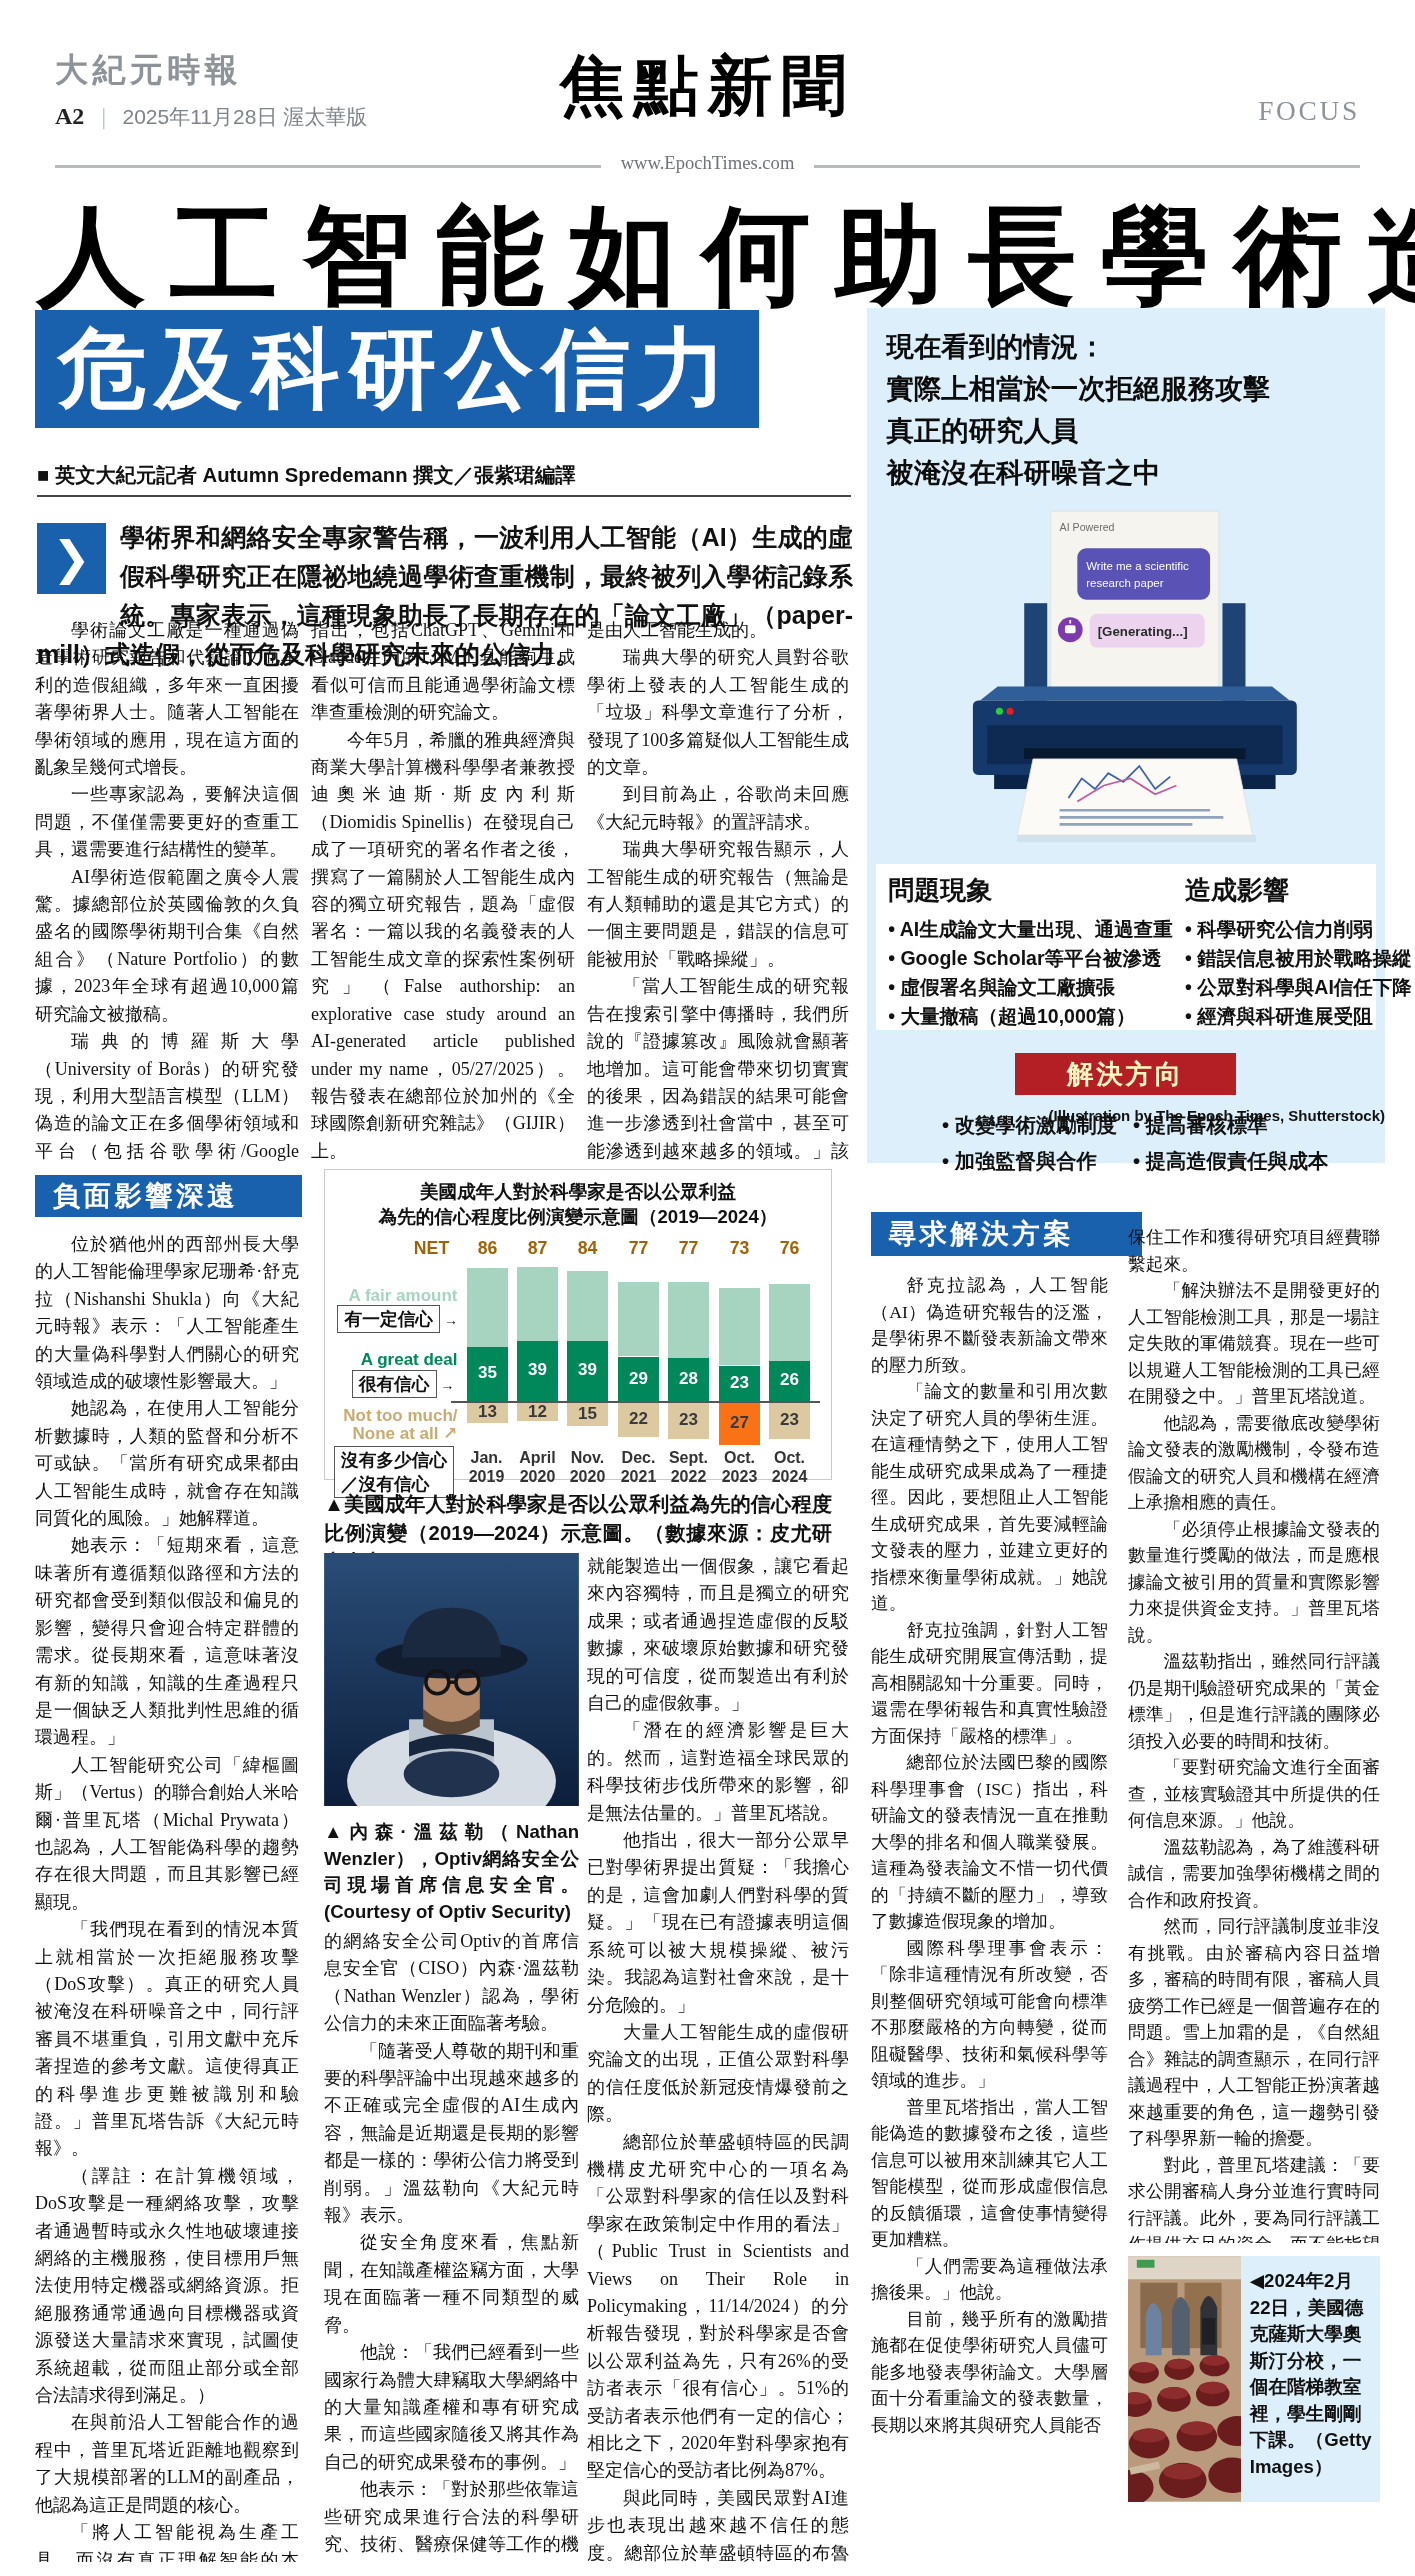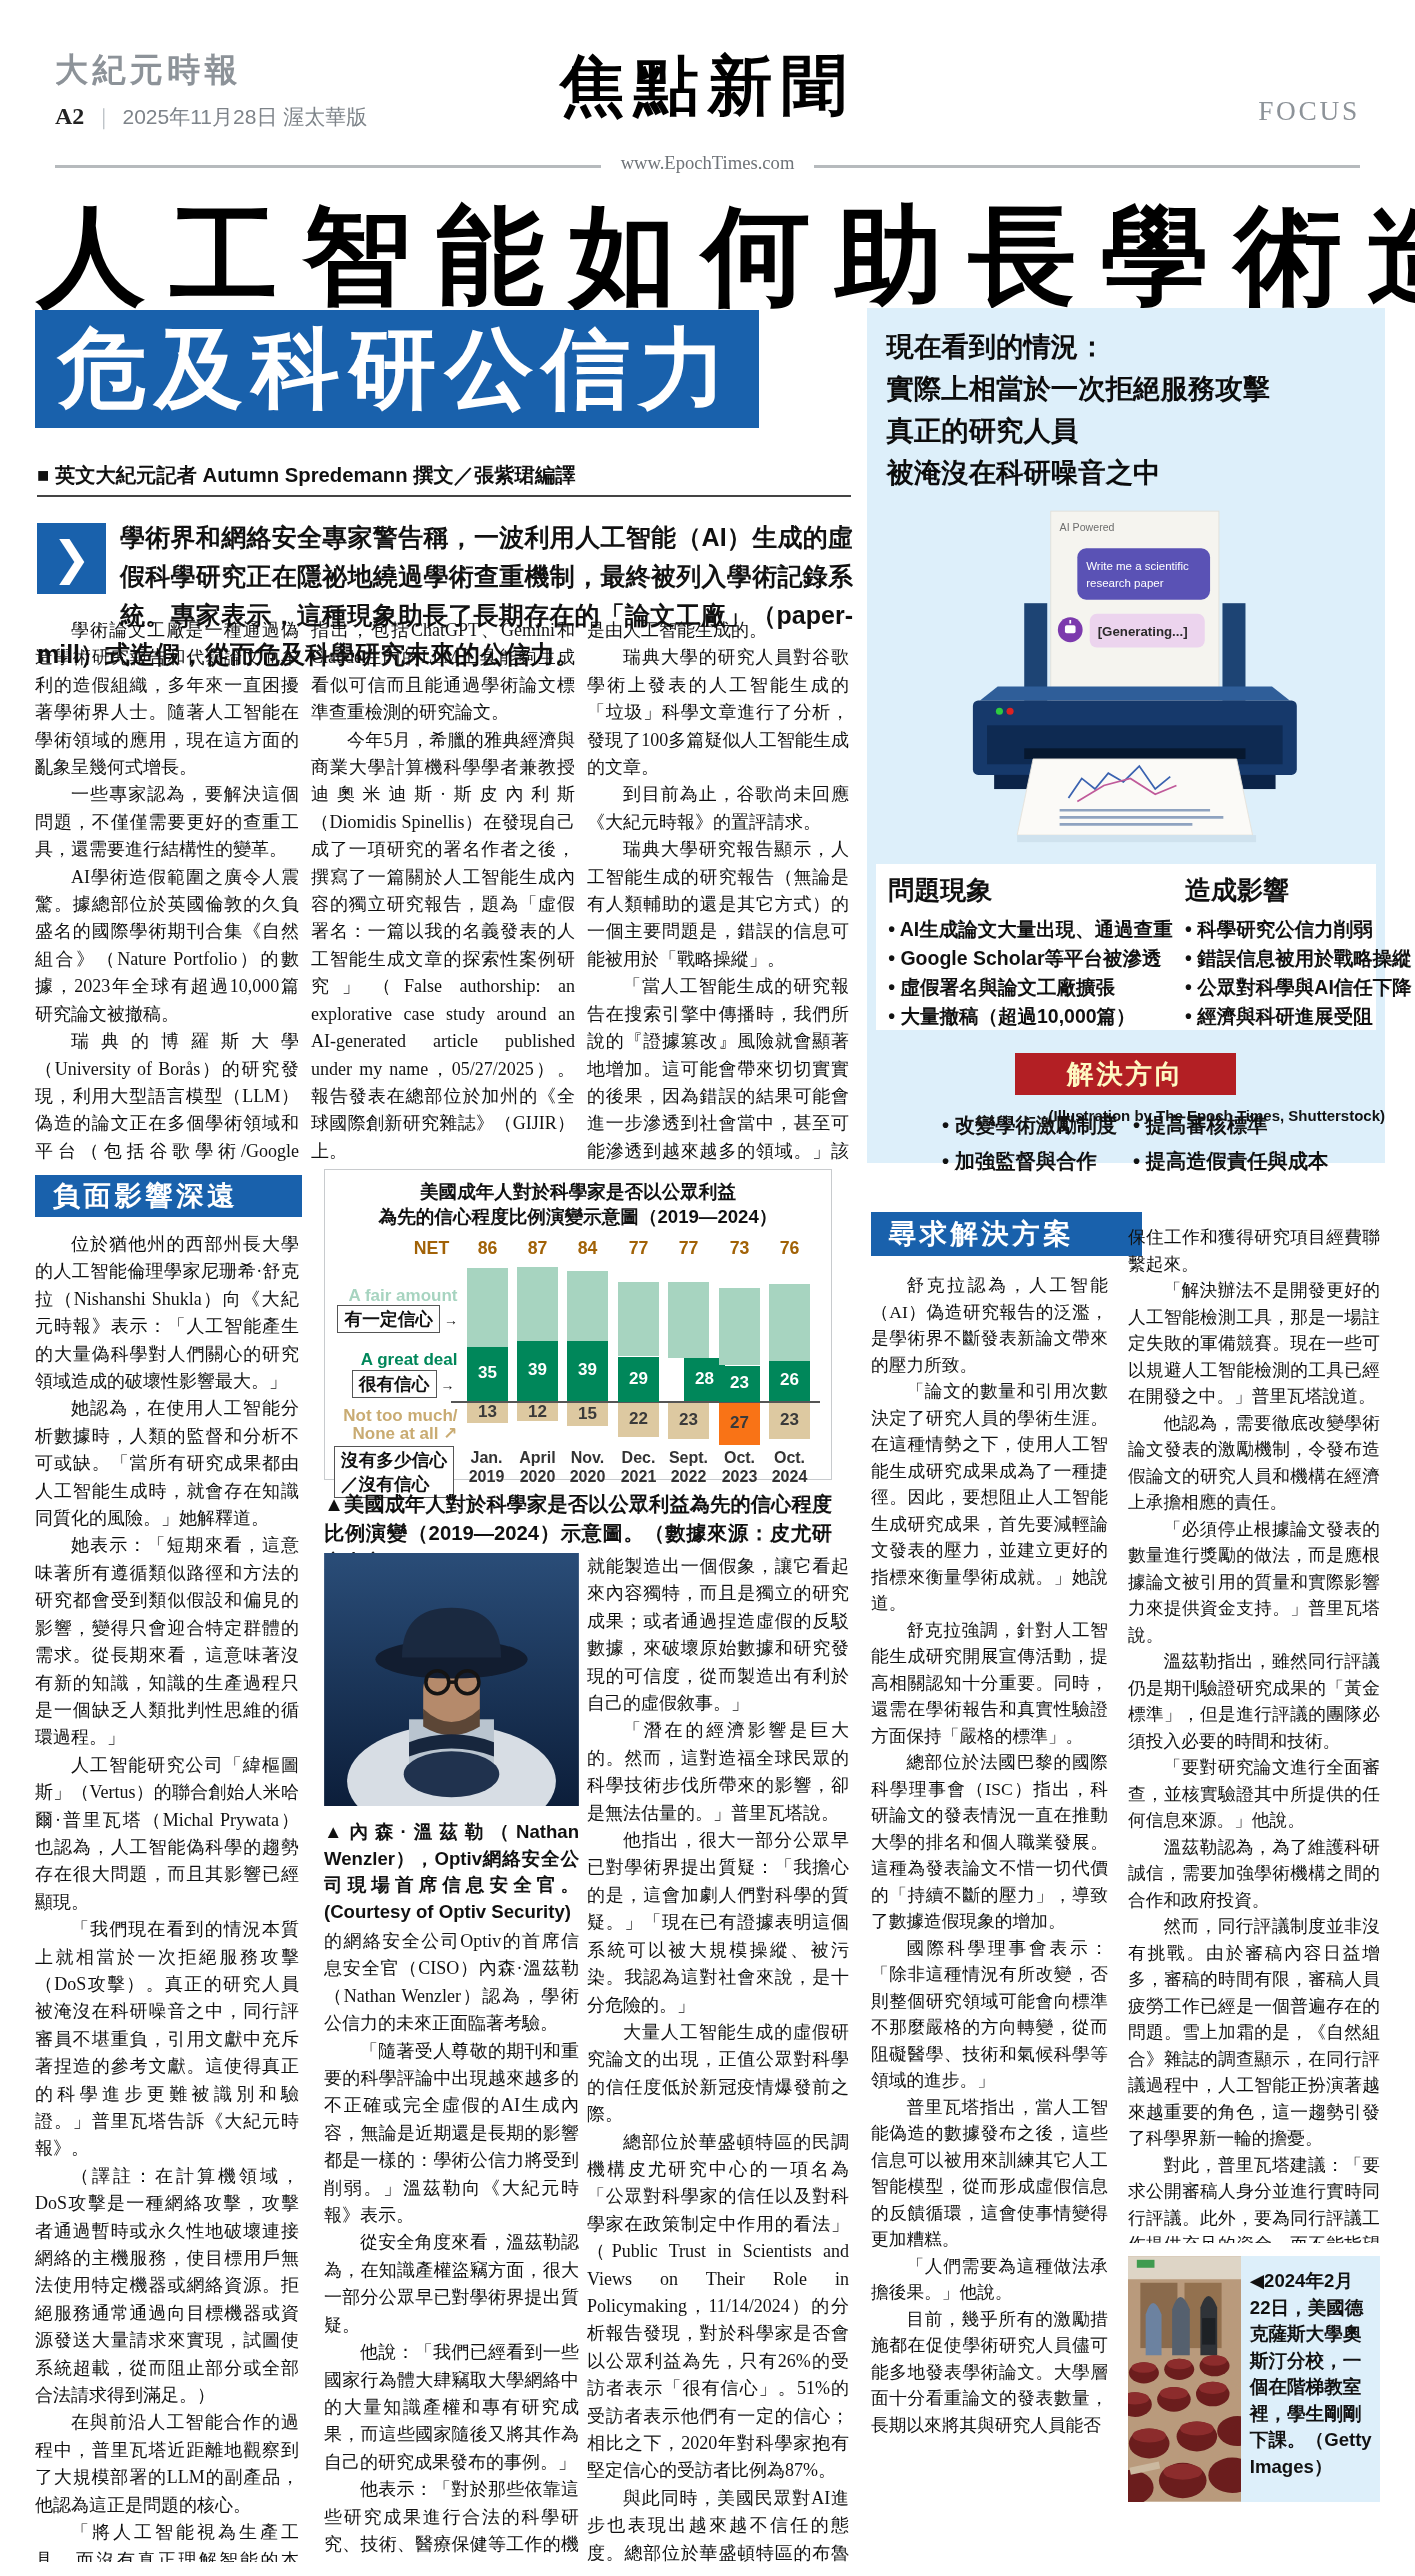--- a/index.html
+++ b/index.html
@@ -254,21 +254,21 @@
       </div>
       <div class="bar-seg" style="left: 293px; top: 167px; width: 41px; height: 34px; background: rgb(221, 201, 161);">
         <div class="bar-val" style="color: rgb(58, 58, 58); top: 6.4px;">22</div>
       </div>
       <div class="xlab" style="left: 286px; top: 212px; width: 55px;">
         <div>Dec.</div>
         <div>2021</div>
       </div>
       <div class="net-num" style="left: 343px; top: 1.8px; width: 41px;">77</div>
       <div class="bar-seg" style="left: 343px; top: 46px; width: 41px; height: 76px; background: rgb(167, 212, 192);"></div>
-      <div class="bar-seg" style="left: 343px; top: 122px; width: 41px; height: 43px; background: rgb(0, 135, 90); margin-left: 16px;">
+      <div class="bar-seg" style="left: 343px; top: 122px; width: 41px; height: 43px; background: rgb(0, 135, 90);">
         <div class="bar-val" style="color: rgb(255, 255, 255); top: 11px;">28</div>
       </div>
       <div class="bar-seg" style="left: 343px; top: 167px; width: 41px; height: 36px; background: rgb(221, 201, 161);">
         <div class="bar-val" style="color: rgb(58, 58, 58); top: 7.2px;">23</div>
       </div>
       <div class="xlab" style="left: 336px; top: 212px; width: 55px;">
         <div>Sept.</div>
         <div>2022</div>
       </div>
       <div class="net-num" style="left: 394px; top: 1.8px; width: 41px;">73</div>
@@ -322,21 +322,21 @@
   <path d="M88 118 Q88 62 144 62 Q200 62 200 118 Z" fill="#1a2940"></path>
   <circle cx="128" cy="146" r="13" fill="none" stroke="#141414" stroke-width="4"></circle>
   <circle cx="162" cy="146" r="13" fill="none" stroke="#141414" stroke-width="4"></circle>
   <line x1="141" y1="146" x2="149" y2="146" stroke="#141414" stroke-width="4"></line>
   <path d="M96 214 Q144 196 192 214 L192 230 Q144 212 96 230 Z" fill="#17263d"></path>
 </svg>
 <div class="abs caption sans" style="left:324px; top:1819px; width:255px;">▲內森·溫茲勒（Nathan Wenzler），Optiv網絡安全公司現場首席信息安全官。(Courtesy of Optiv Security)</div>
 <div class="abs col" style="left:324px; top:1928px; width:255px; height:634px;">
     <p class="no-indent">的網絡安全公司Optiv的首席信息安全官（CISO）內森·溫茲勒（Nathan Wenzler）認為，學術公信力的未來正面臨著考驗。</p>
     <p>「隨著受人尊敬的期刊和重要的科學評論中出現越來越多的不正確或完全虛假的AI生成內容，無論是近期還是長期的影響都是一樣的：學術公信力將受到削弱。」溫茲勒向《大紀元時報》表示。</p>
-    <p>從安全角度來看，溫茲勒認為，在知識產權盜竊方面，很大一部分公眾早已對學術界提出質疑。</p>
+    <p>從安全角度來看，焦點新聞，在知識產權盜竊方面，大學現在面臨著一種不同類型的威脅。</p>
     <p>他說：「我們已經看到一些國家行為體大肆竊取大學網絡中的大量知識產權和專有研究成果，而這些國家隨後又將其作為自己的研究成果發布的事例。」</p>
     <p>他表示：「對於那些依靠這些研究成果進行合法的科學研究、技術、醫療保健等工作的機構來說，影響都將是巨大的。」</p>
   </div>
 <div class="abs col" style="left:587px; top:1553px; width:262px; height:1009px;">
     <p class="no-indent">就能製造出一個假象，讓它看起來內容獨特，而且是獨立的研究成果；或者通過捏造虛假的反駁數據，來破壞原始數據和研究發現的可信度，從而製造出有利於自己的虛假敘事。」</p>
     <p>「潛在的經濟影響是巨大的。然而，這對造福全球民眾的科學技術步伐所帶來的影響，卻是無法估量的。」普里瓦塔說。</p>
     <p>他指出，很大一部分公眾早已對學術界提出質疑：「我擔心的是，這會加劇人們對科學的質疑。」「現在已有證據表明這個系統可以被大規模操縱、被污染。我認為這對社會來說，是十分危險的。」</p>
     <p>大量人工智能生成的虛假研究論文的出現，正值公眾對科學的信任度低於新冠疫情爆發前之際。</p>
     <p>總部位於華盛頓特區的民調機構皮尤研究中心的一項名為「公眾對科學家的信任以及對科學家在政策制定中作用的看法」（Public Trust in Scientists and Views on Their Role in Policymaking，11/14/2024）的分析報告發現，對於科學家是否會以公眾利益為先，只有26%的受訪者表示「很有信心」。51%的受訪者表示他們有一定的信心；相比之下，2020年對科學家抱有堅定信心的受訪者比例為87%。</p>
     <p>與此同時，美國民眾對AI進步也表現出越來越不信任的態度。總部位於華盛頓特區的布魯金斯學會發布的一項名為「了解人工智能進展對信任的影響」（The impact of learning about AI advancements on trust，12/2025）的研究結果顯示，與沒有接觸過人工智能發展相關信息的參與者相比，接觸過人工智能發展相關信息的參與者顯示出更多的不信任感。</p>

